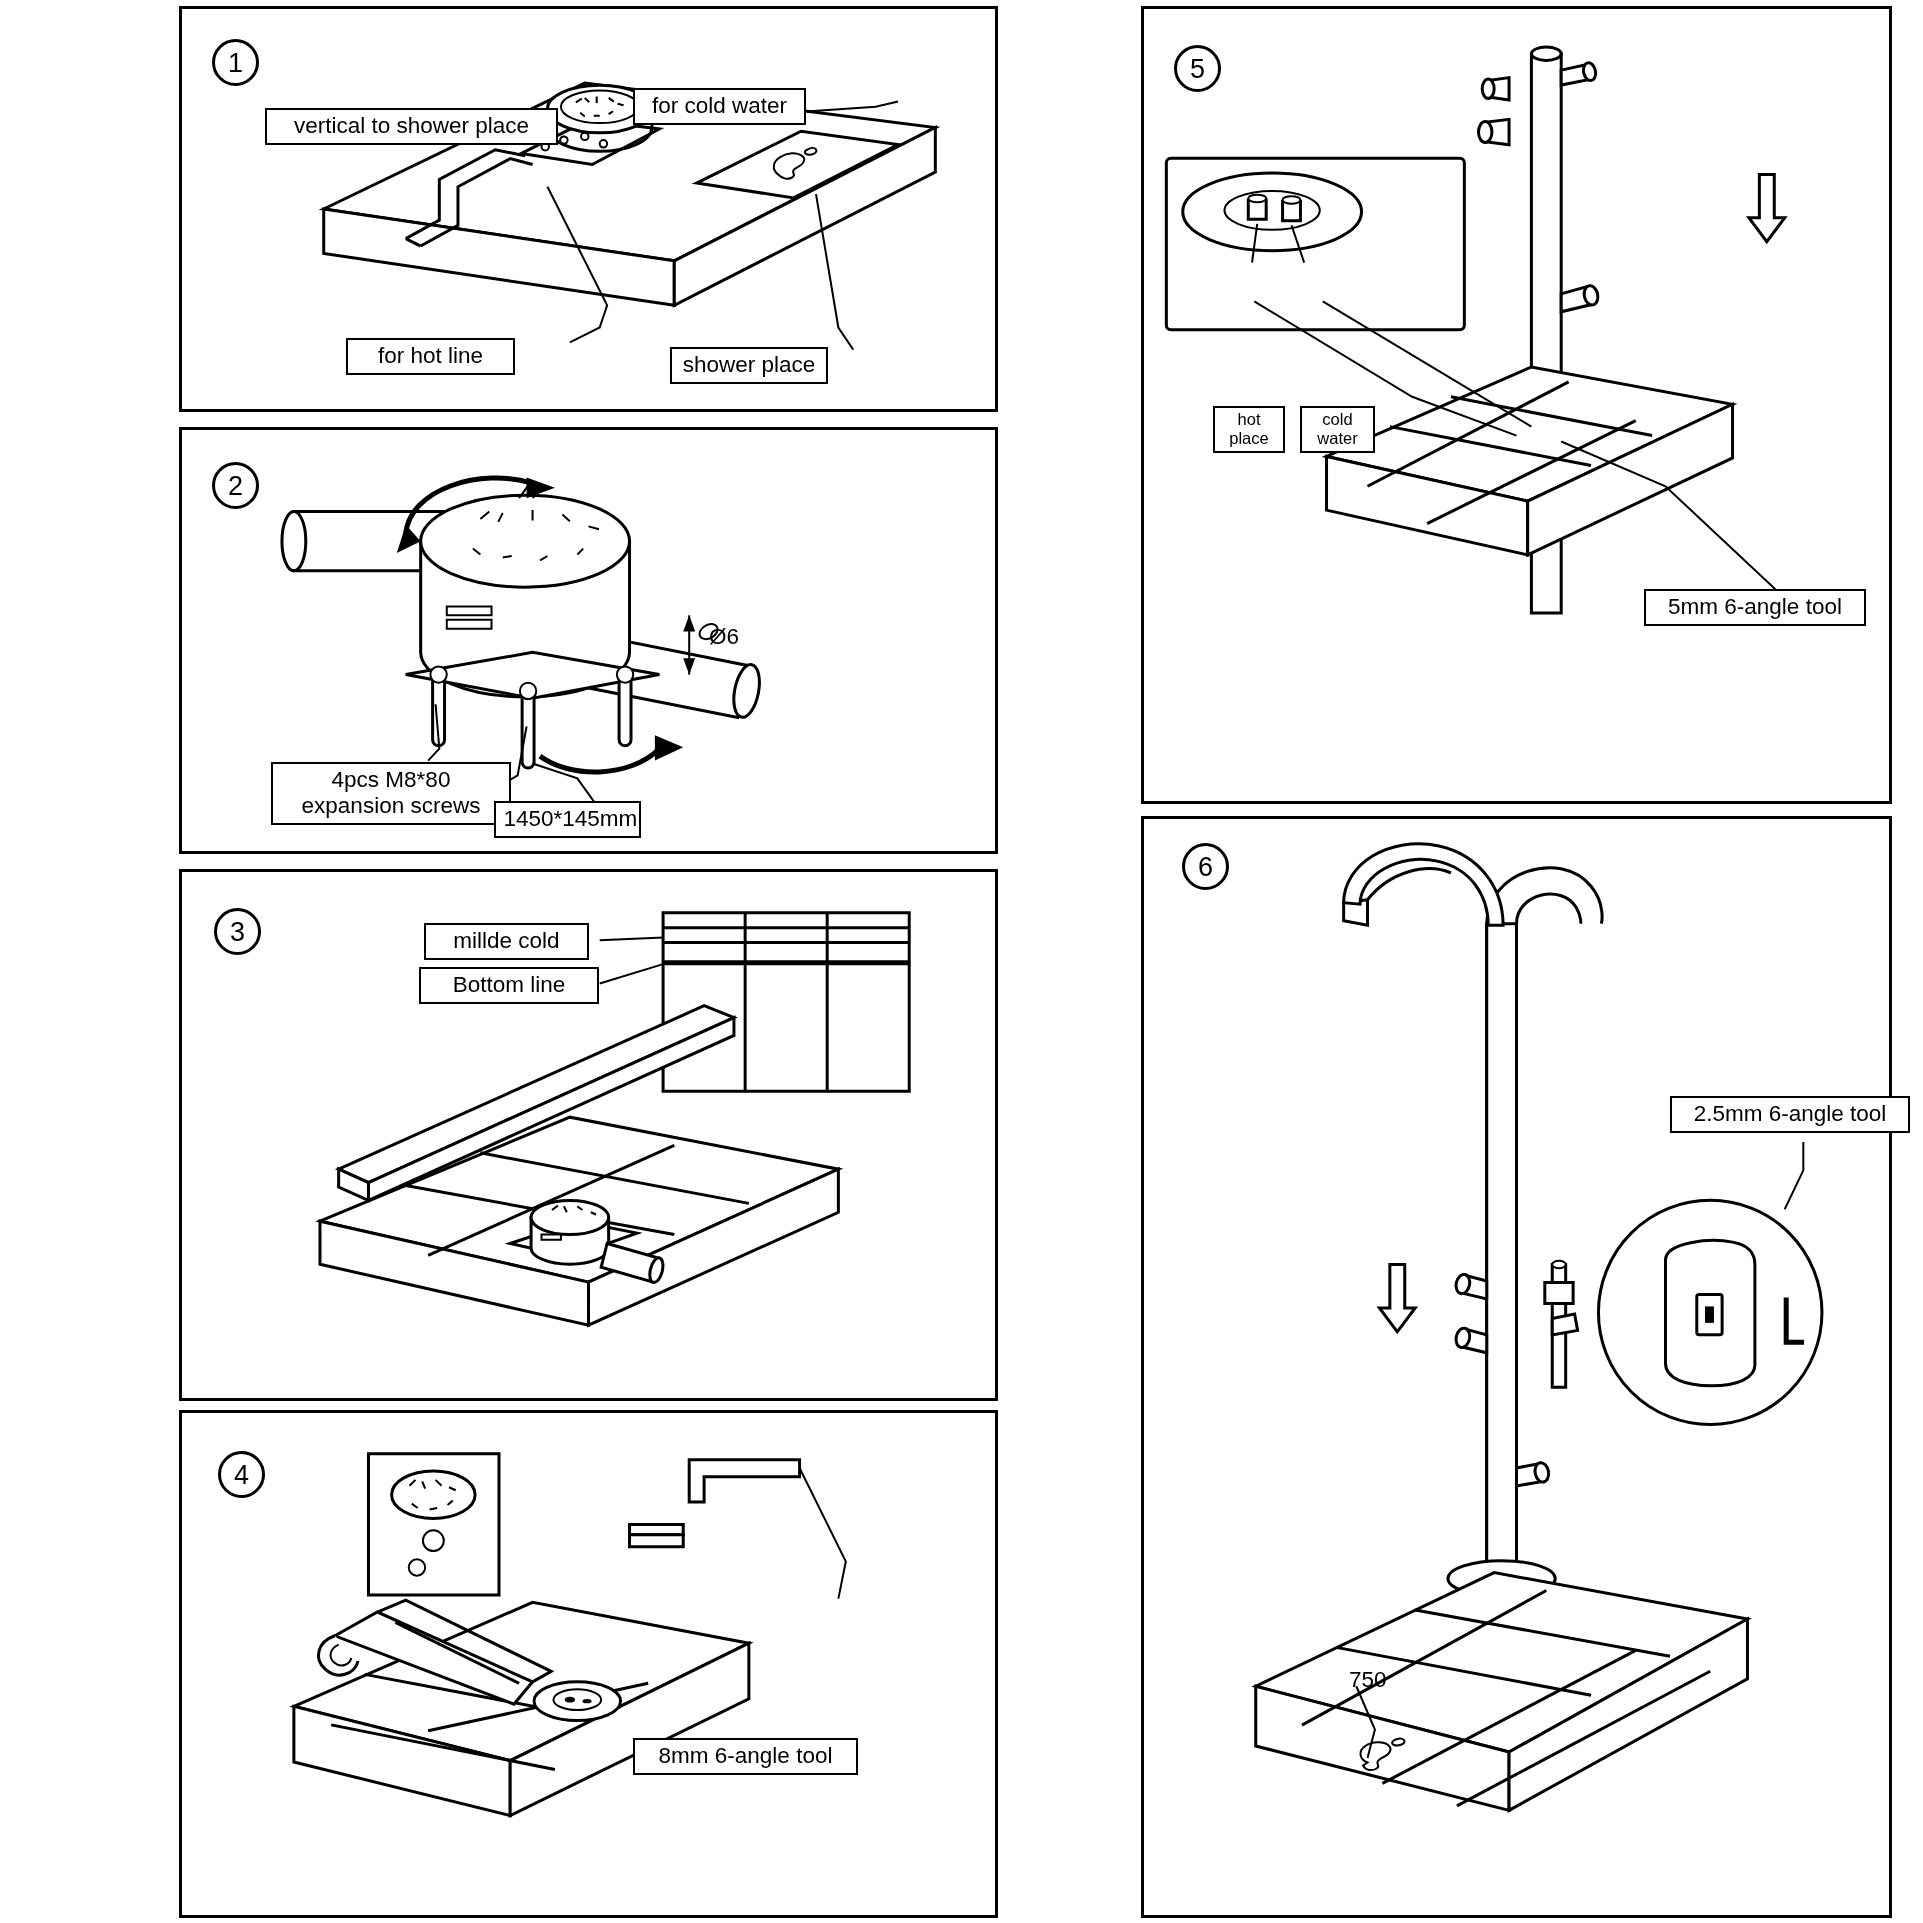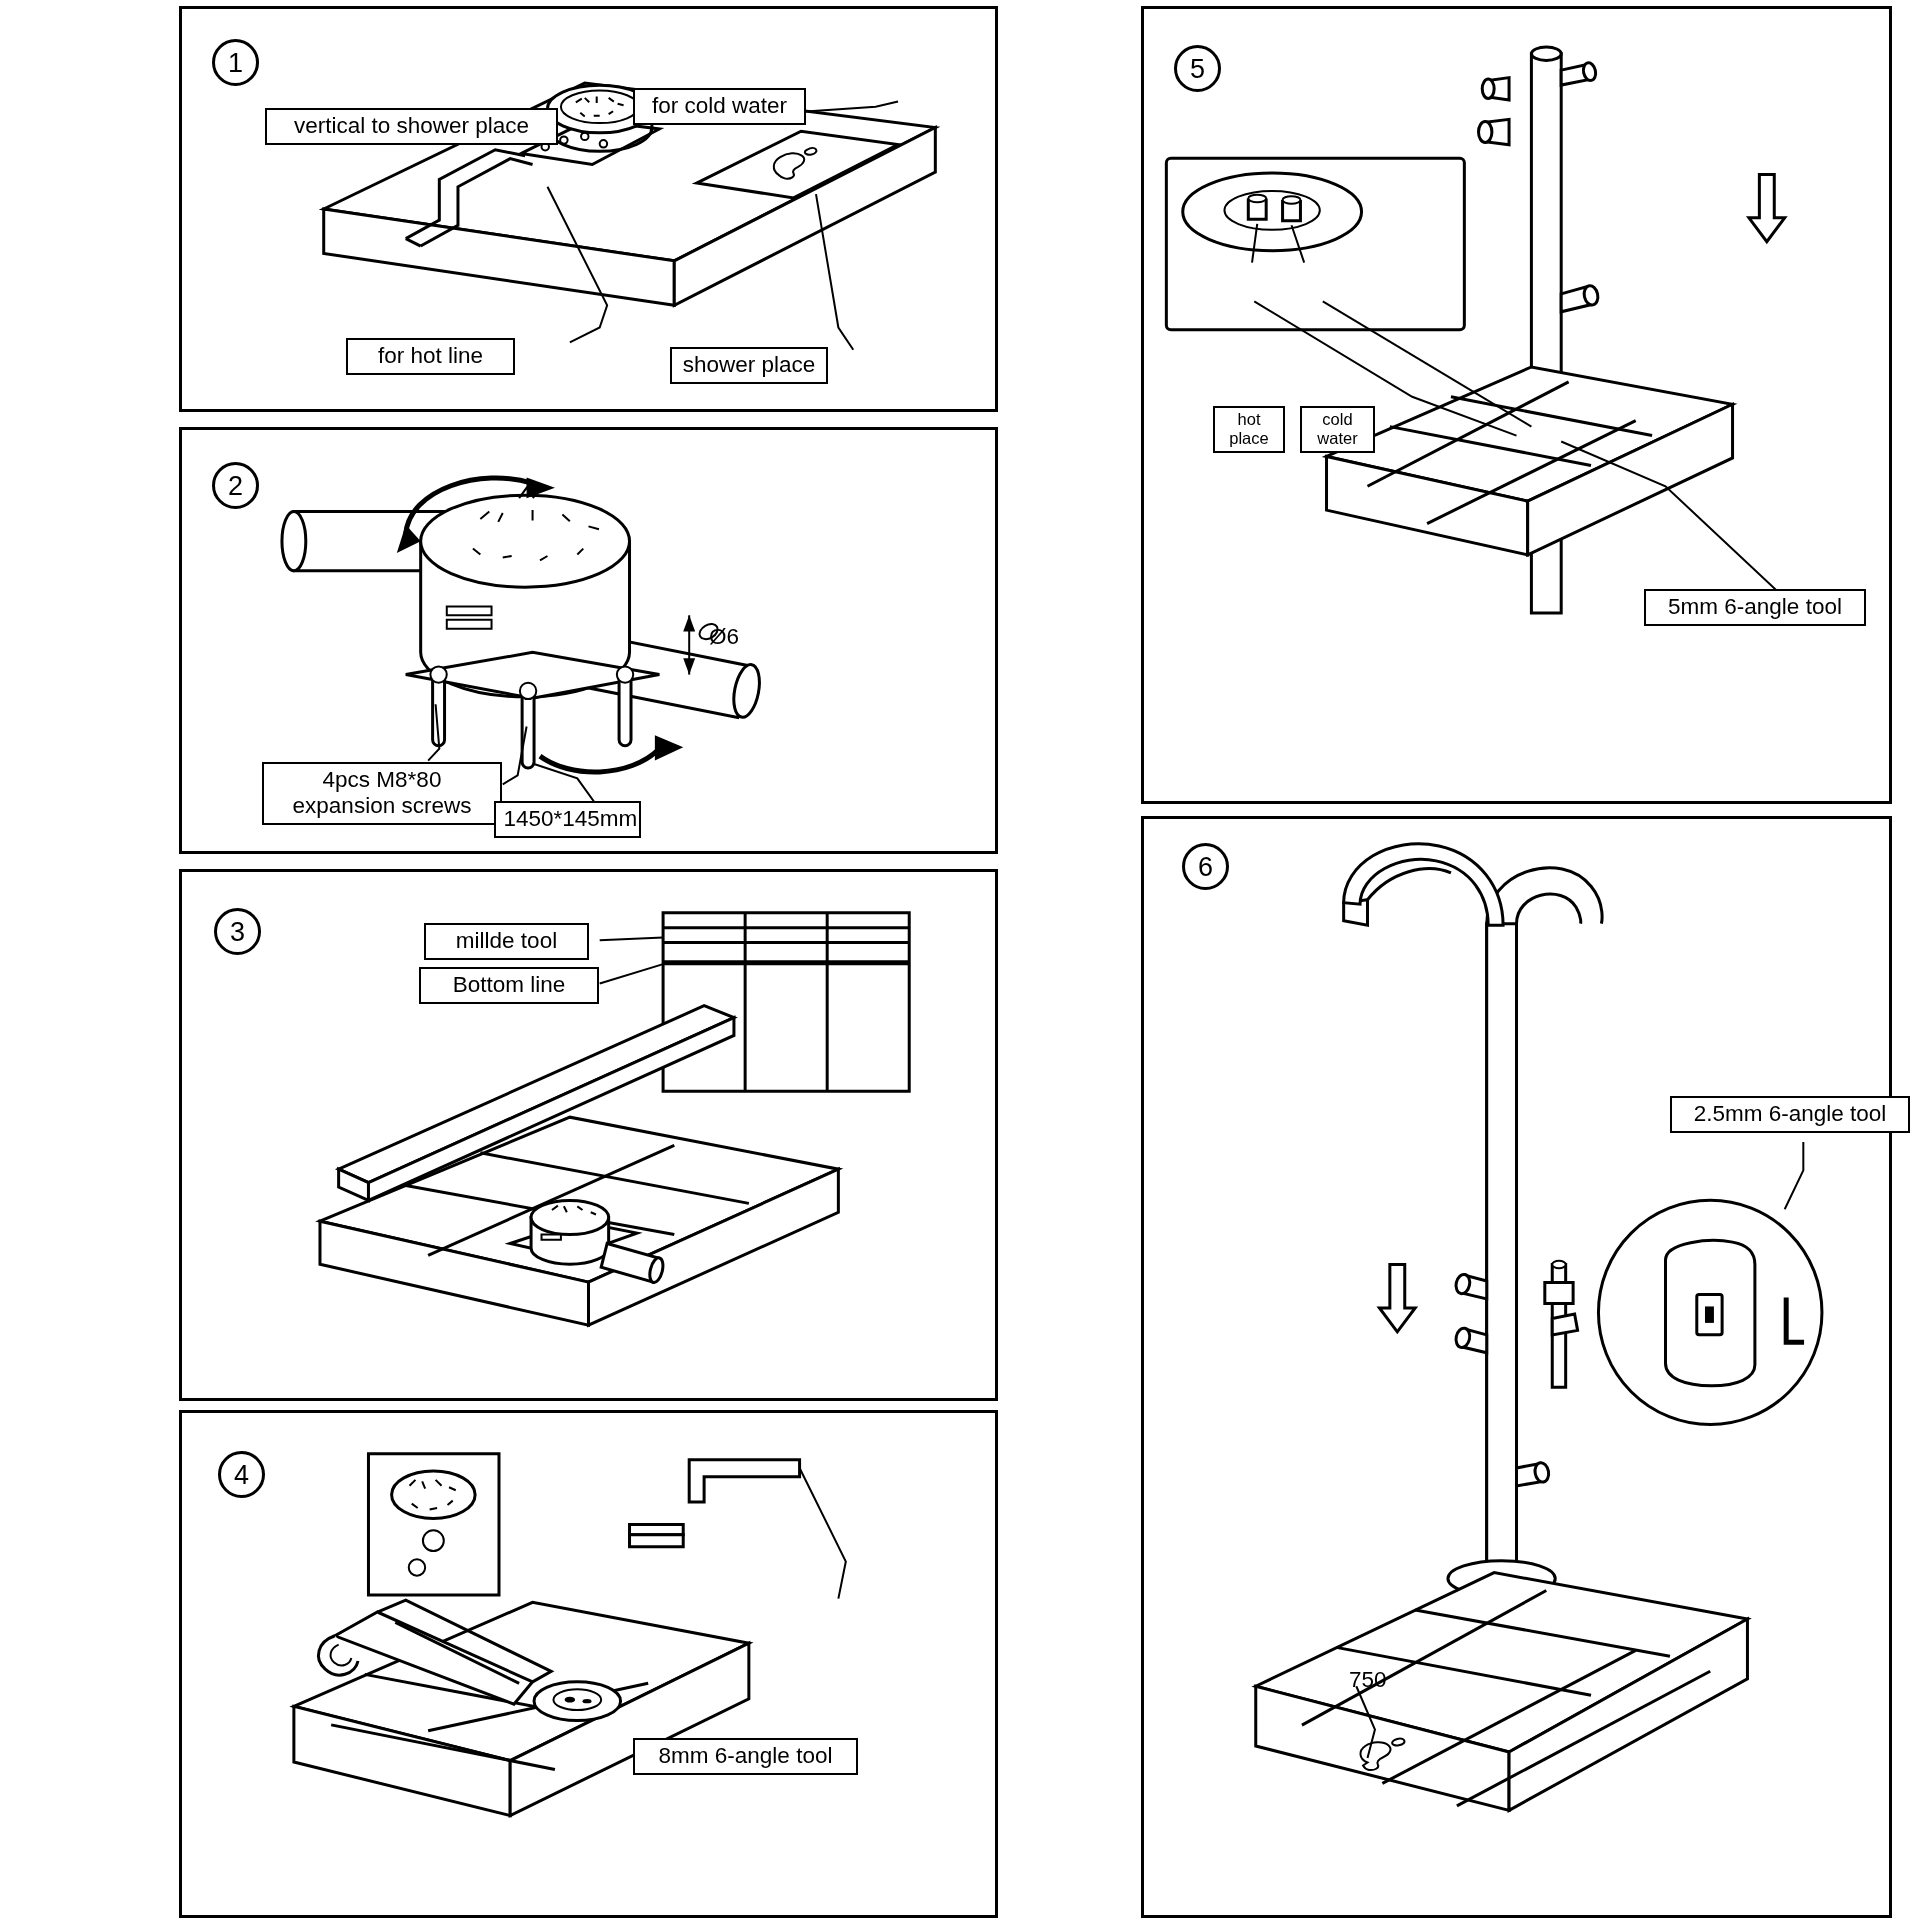--- a/index.html
+++ b/index.html
@@ -179,21 +179,21 @@
       <polygon class="blk" points="680,330 672,308 688,308"></polygon>
       <ellipse class="fillw-thin" cx="706" cy="272" rx="13" ry="9" transform="rotate(-30 706 272)"></ellipse>
 
       <polyline class="ln-thin" points="330,446 345,430 340,370"></polyline>
       <polyline class="ln-thin" points="430,478 450,466 462,400"></polyline>
       <polyline class="ln-thin" points="560,512 530,470 470,450"></polyline>
     </svg>
 
     <div class="plainlabel" style="left:519px; top:194px; font-size:22.5px;">Ø6</div>
 
-    <div class="callout" style="left:80px; top:332px; width:240px;">4pcs M8*80
+    <div class="callout" style="left:89px; top:332px; width:240px;">4pcs M8*80
 expansion screws</div>
     <div class="callout" style="left:312px; top:371px; width:147px;">1450*145mm</div>
   </div>
 
   <div class="panel" id="panel-3">
     <div class="step-badge" style="left:32px; top:36px;">3</div>
 
     <svg class="art" viewBox="0 0 1090 708" preserveAspectRatio="none">
 
       <rect class="fillw" x="645" y="55" width="330" height="240"></rect>
@@ -221,21 +221,21 @@
       <polygon class="fillw" points="440,500 530,470 610,486 520,518"></polygon>
       <path class="fillw" d="M468,465 L468,506 A52,22 0 0 0 572,506 L572,465 Z"></path>
       <ellipse class="fillw" cx="520" cy="465" rx="52" ry="23"></ellipse>
       <path class="ln-thin" d="M496,455 l8,-6 M512,450 l4,8 M530,450 l7,5 M548,458 l7,3"></path>
       <rect class="fillw-thin" x="482" y="488" width="26" height="7"></rect>
 
       <path class="fillw" d="M570,500 L640,520 L632,552 L562,532 Z"></path>
       <ellipse class="fillw" cx="636" cy="536" rx="8" ry="17" transform="rotate(14 636 536)"></ellipse>
     </svg>
 
-    <div class="callout" style="left:242px; top:51px; width:165px;">millde tool</div>
+    <div class="callout" style="left:242px; top:51px; width:165px;">millde cold</div>
     <div class="callout" style="left:237px; top:95px; width:180px;">Bottom line</div>
   </div>
 
   <div class="panel" id="panel-4">
     <div class="step-badge" style="left:36px; top:38px;">4</div>
 
     <svg class="art" viewBox="0 0 1090 676" preserveAspectRatio="none">
 
       <rect class="fillw" x="250" y="55" width="175" height="190"></rect>
       <ellipse class="fillw" cx="337" cy="110" rx="56" ry="32"></ellipse>

